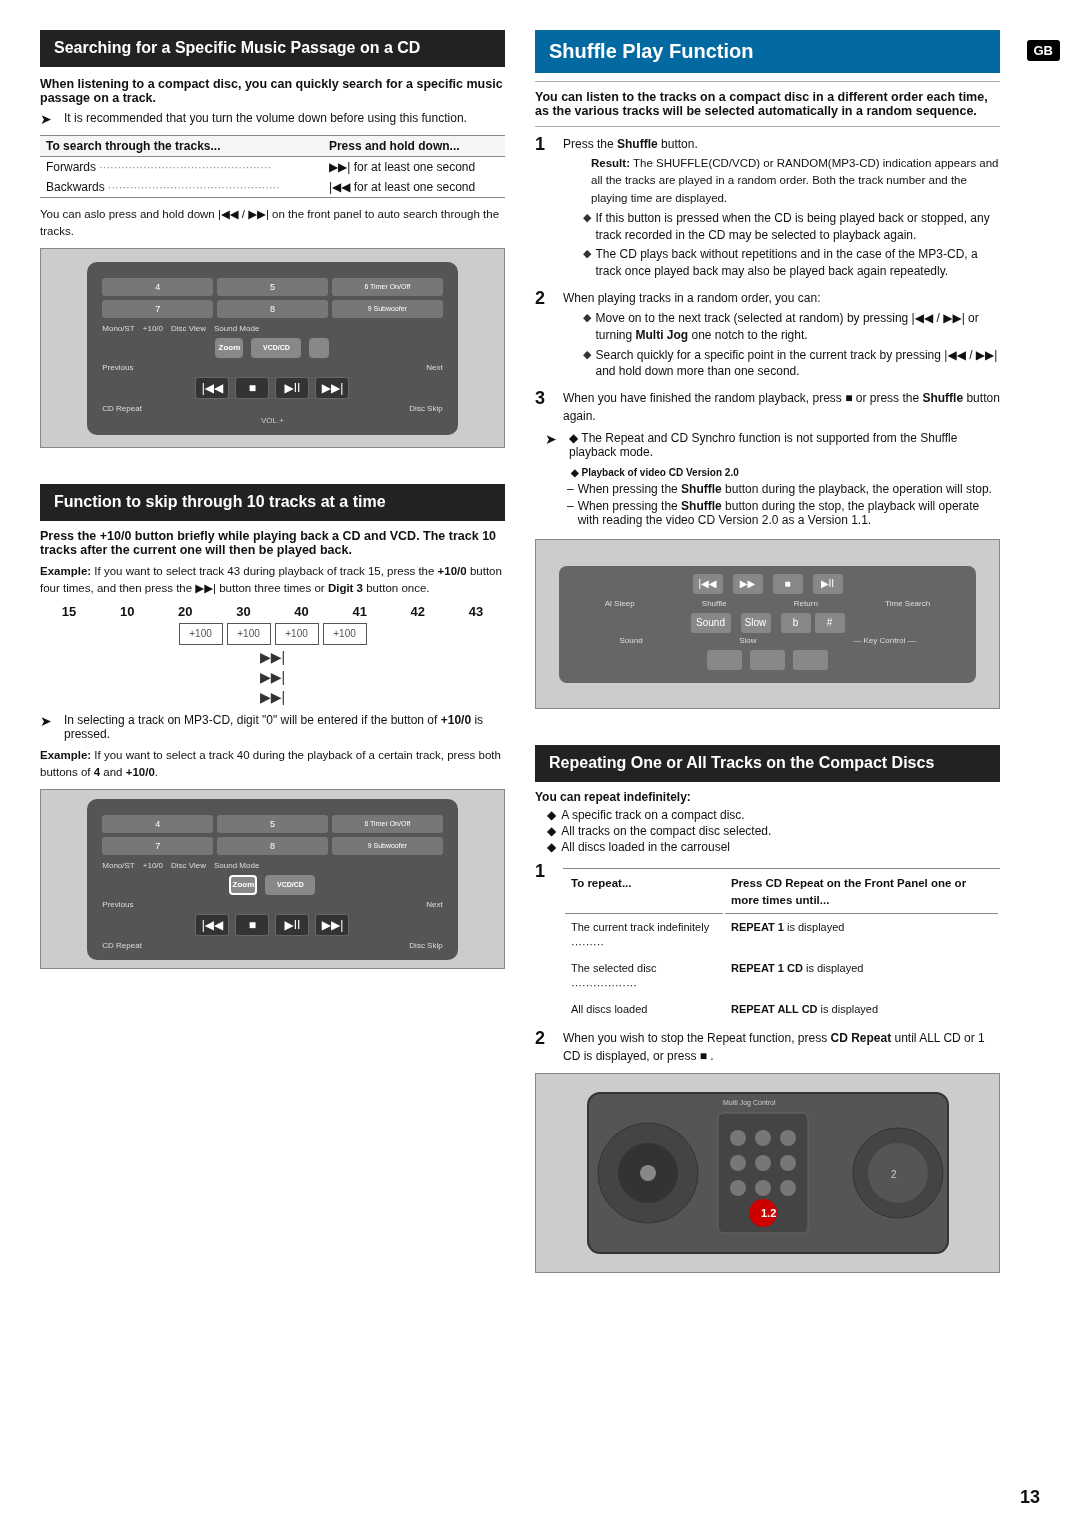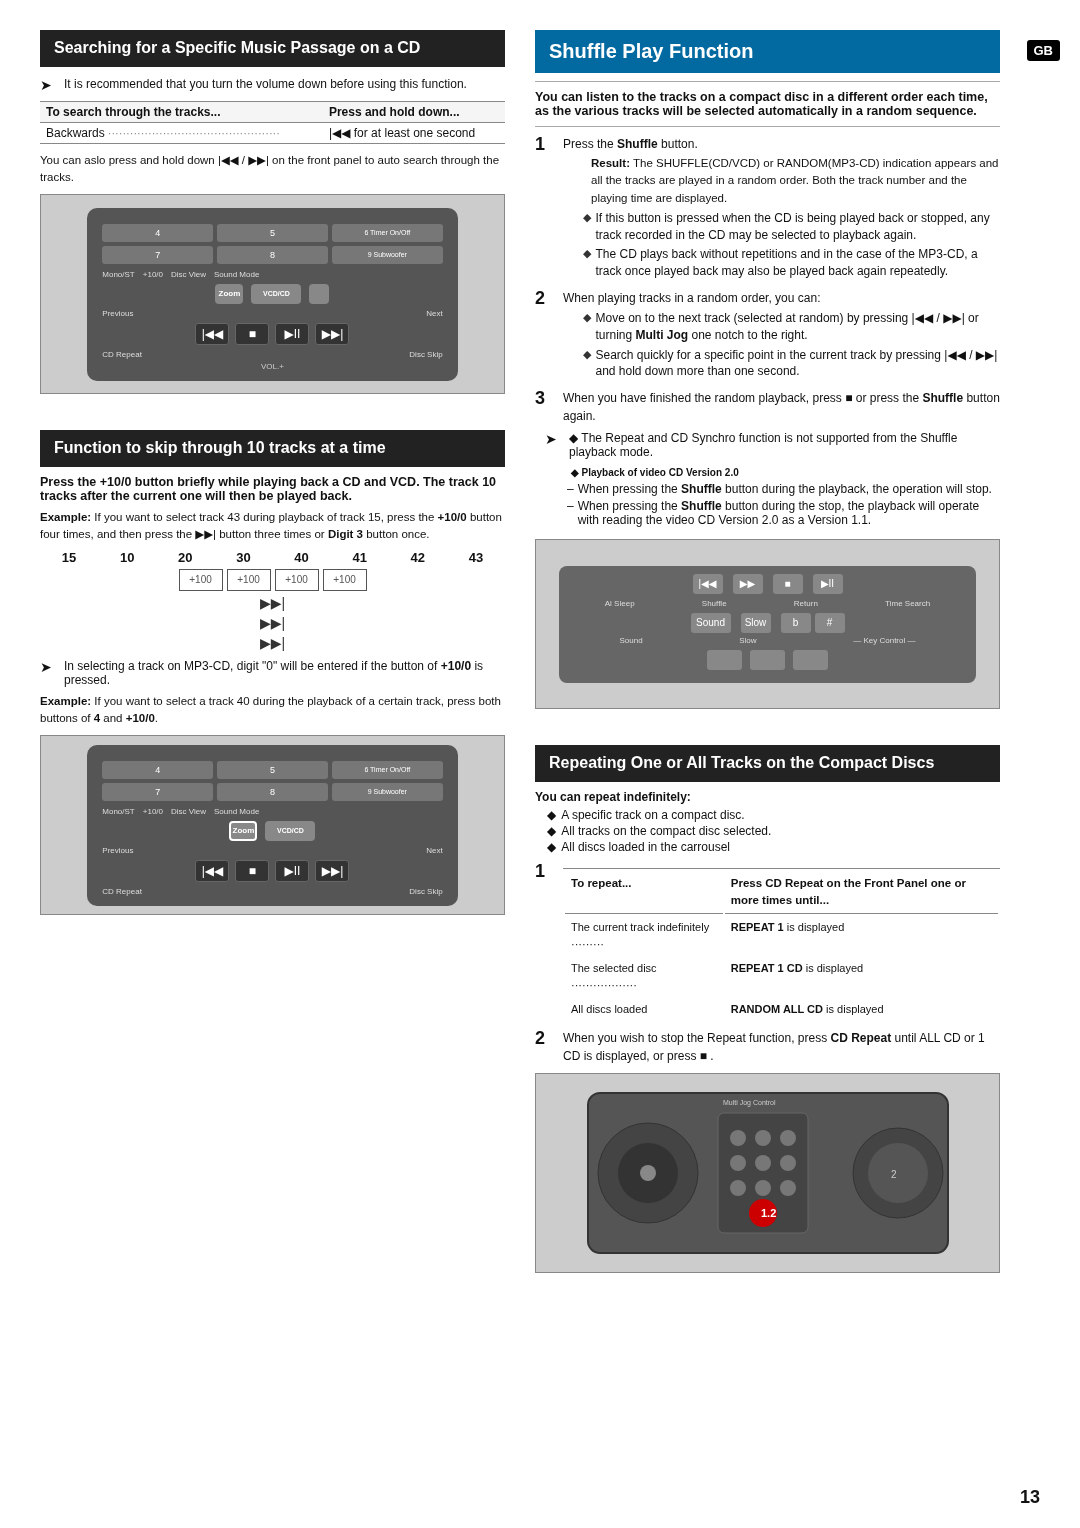--- a/index.html
+++ b/index.html
@@ -409,34 +409,39 @@
 <div class="page-container">
 
   <div class="left-col">
 
     <div class="section-block">
       <div class="section-header">
         <span>Searching for a Specific Music Passage on a CD</span>
       </div>
 
       <div style="margin-top:10px;">
+        <p class="bold-intro">When listening to a compact disc, you can quickly search for a specific music passage on a track.</p>
 
         <div class="arrow-note">
           <span class="arrow-icon">➤</span>
           <span>It is recommended that you turn the volume down before using this function.</span>
         </div>
 
         <table class="search-table">
           <thead>
             <tr>
               <th>To search through the tracks...</th>
               <th>Press and hold down...</th>
             </tr>
           </thead>
           <tbody>
+            <tr class="dotted-row">
+              <td>Forwards</td>
+              <td>▶▶| for at least one second</td>
+            </tr>
             <tr class="dotted-row">
               <td>Backwards</td>
               <td>|◀◀ for at least one second</td>
             </tr>
           </tbody>
         </table>
 
         <p class="note-text">
           You can aslo press and hold down |◀◀ / ▶▶| on the front panel to auto search through the tracks.
         </p>
@@ -706,21 +711,21 @@
                 <tr>
                   <td>The current track indefinitely ·········</td>
                   <td><b>REPEAT 1</b> is displayed</td>
                 </tr>
                 <tr>
                   <td>The selected disc ··················</td>
                   <td><b>REPEAT 1 CD</b> is displayed</td>
                 </tr>
                 <tr>
                   <td>All discs loaded</td>
-                  <td><b>RANDOM ALL CD</b> is displayed</td>
+                  <td><b>REPEAT ALL CD</b> is displayed</td>
                 </tr>
               </tbody>
             </table>
           </div>
         </div>
 
         <div class="step">
           <span class="step-num">2</span>
           <div class="step-content">
             When you wish to stop the Repeat function, press <b>CD Repeat</b> until ALL CD or 1 CD is displayed, or press ■ .

